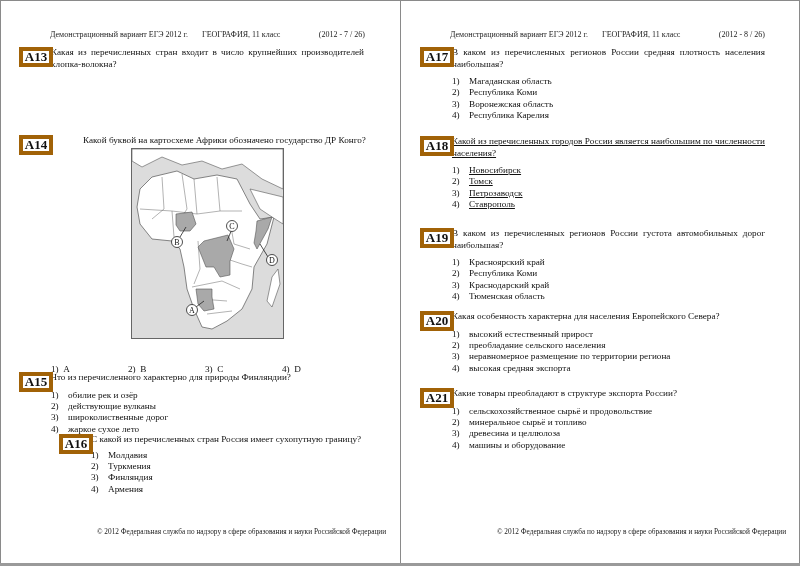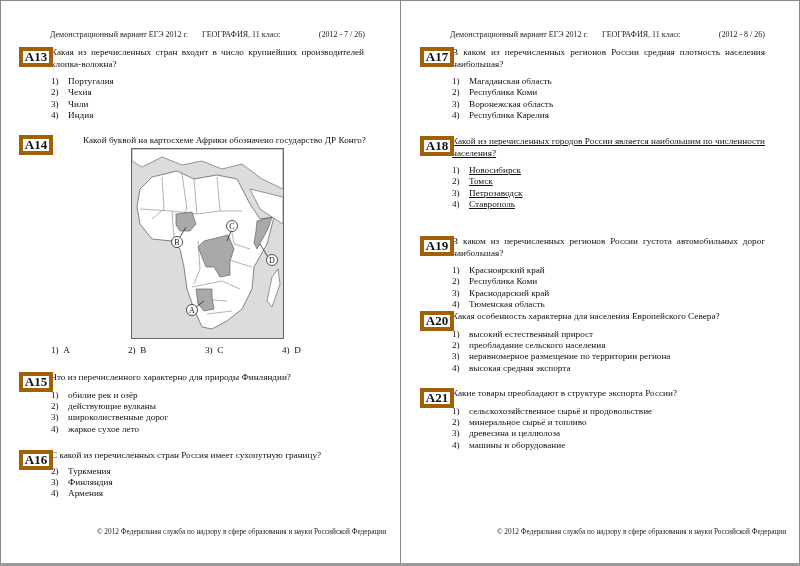--- a/index.html
+++ b/index.html
@@ -28,21 +28,21 @@
   .q { position:absolute; left:19px; width:345px; font-size:9.2px; line-height:11.5px; }
   .qnum {
     position:absolute; left:0; top:0; width:26px; height:12px; border:4px solid #a16207;
     font-weight:bold; font-size:13px; line-height:12px; text-align:center; box-sizing:content-box;
   }
   .qtext { margin-left:32px; text-align:justify; }
   .opts { margin:6px 0 0 32px; padding:0; list-style:none; }
   .opts li { height:11.4px; line-height:11.4px; white-space:nowrap; }
   .opts .n { display:inline-block; width:17px; }
   .opts-row { margin:0 0 0 32px; display:flex; font-size:9.2px; }
-  .opts-row span { width:77px; }
+  .opts-row span { width:77px;margin-top:19px; }
 
   .map {
     position:absolute; left:131px; top:148px; width:151px; height:189px;
     border:1px solid #666; background:#dcdcdc; overflow:hidden;
   }
   .footer {
     position:absolute; top:527px; left:56px; font-size:7.3px; color:#222; white-space:nowrap;padding-left:41px;
   }
 </style>
 </head>
@@ -54,26 +54,20 @@
 <div class="page left">
   <div class="header">
     <span class="h1">Демонстрационный вариант ЕГЭ 2012 г.</span>
     <span class="h2">ГЕОГРАФИЯ, 11 класс</span>
     <span class="h3">(2012 - 7 / 26)</span>
   </div>
 
   <div class="q" style="top:47px;">
     <div class="qnum">A13</div>
     <div class="qtext">Какая из перечисленных стран входит в число крупнейших производителей хлопка-волокна?</div>
-    <ul class="opts">
-      <li><span class="n">1)</span><span>Португалия</span></li>
-      <li><span class="n">2)</span><span>Чехия</span></li>
-      <li><span class="n">3)</span><span>Чили</span></li>
-      <li><span class="n">4)</span><span>Индия</span></li>
-    </ul>
   </div>
 
   <div class="q" style="top:135px;padding-left:32px;">
     <div class="qnum">A14</div>
     <div class="qtext">Какой буквой на картосхеме Африки обозначено государство ДР Конго?</div>
   </div>
 
   <div class="map">
     <svg width="151" height="189" viewBox="0 0 151 189">
       <rect width="151" height="189" fill="#dcdcdc"></rect>
@@ -136,24 +130,25 @@
     <div class="qnum">A15</div>
     <div class="qtext">Что из перечисленного характерно для природы Финляндии?</div>
     <ul class="opts">
       <li><span class="n">1)</span><span>обилие рек и озёр</span></li>
       <li><span class="n">2)</span><span>действующие вулканы</span></li>
       <li><span class="n">3)</span><span>широколиственные дорог</span></li>
       <li><span class="n">4)</span><span>жаркое сухое лето</span></li>
     </ul>
   </div>
 
-  <div class="q" style="top:450px;">
+  <div class="q" style="top:434px;margin-left:40px;">
     <div class="qnum">A16</div>
     <div class="qtext">С какой из перечисленных стран Россия имеет сухопутную границу?</div>
     <ul class="opts" style="margin-top:4px;">
+      <li><span class="n">1)</span><span>Молдавия</span></li>
       <li><span class="n">2)</span><span>Туркмения</span></li>
       <li><span class="n">3)</span><span>Финляндия</span></li>
       <li><span class="n">4)</span><span>Армения</span></li>
     </ul>
   </div>
 
   <div class="footer">© 2012 Федеральная служба по надзору в сфере образования и науки Российской Федерации</div>
 </div>
 
 <div class="page right">
@@ -178,21 +173,21 @@
     <div class="qnum">A18</div>
     <div class="qtext">Какой из перечисленных городов России является наибольшим по численности населения?</div>
     <ul class="opts">
       <li><span class="n">1)</span><span>Новосибирск</span></li>
       <li><span class="n">2)</span><span>Томск</span></li>
       <li><span class="n">3)</span><span>Петрозаводск</span></li>
       <li><span class="n">4)</span><span>Ставрополь</span></li>
     </ul>
   </div>
 
-  <div class="q" style="top:236px;">
+  <div class="q" style="top:228px;">
     <div class="qnum">A19</div>
     <div class="qtext">В каком из перечисленных регионов России густота автомобильных дорог наибольшая?</div>
     <ul class="opts">
       <li><span class="n">1)</span><span>Красноярский край</span></li>
       <li><span class="n">2)</span><span>Республика Коми</span></li>
       <li><span class="n">3)</span><span>Краснодарский край</span></li>
       <li><span class="n">4)</span><span>Тюменская область</span></li>
     </ul>
   </div>
 

